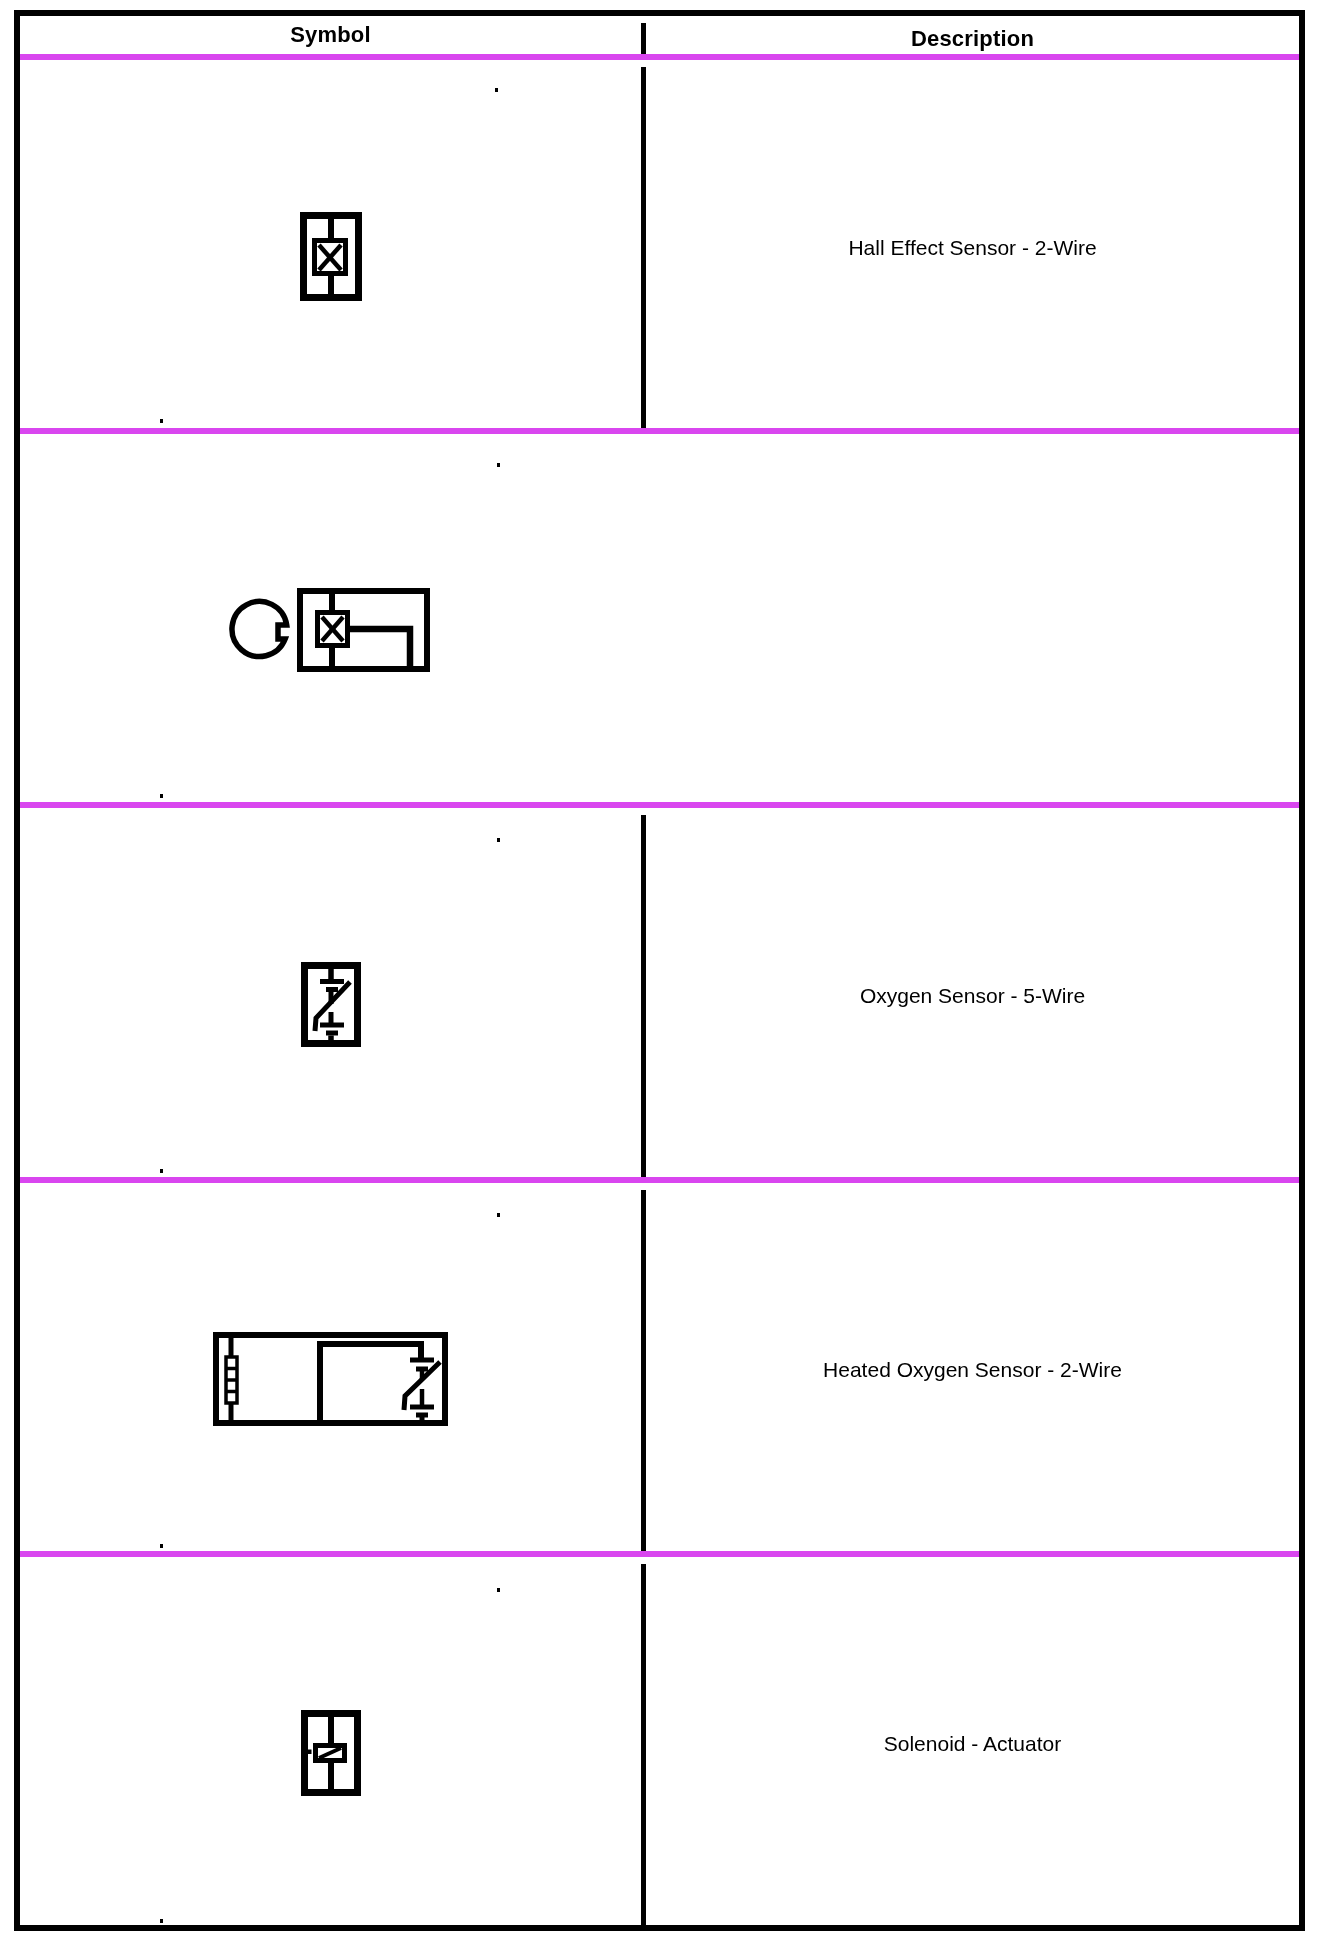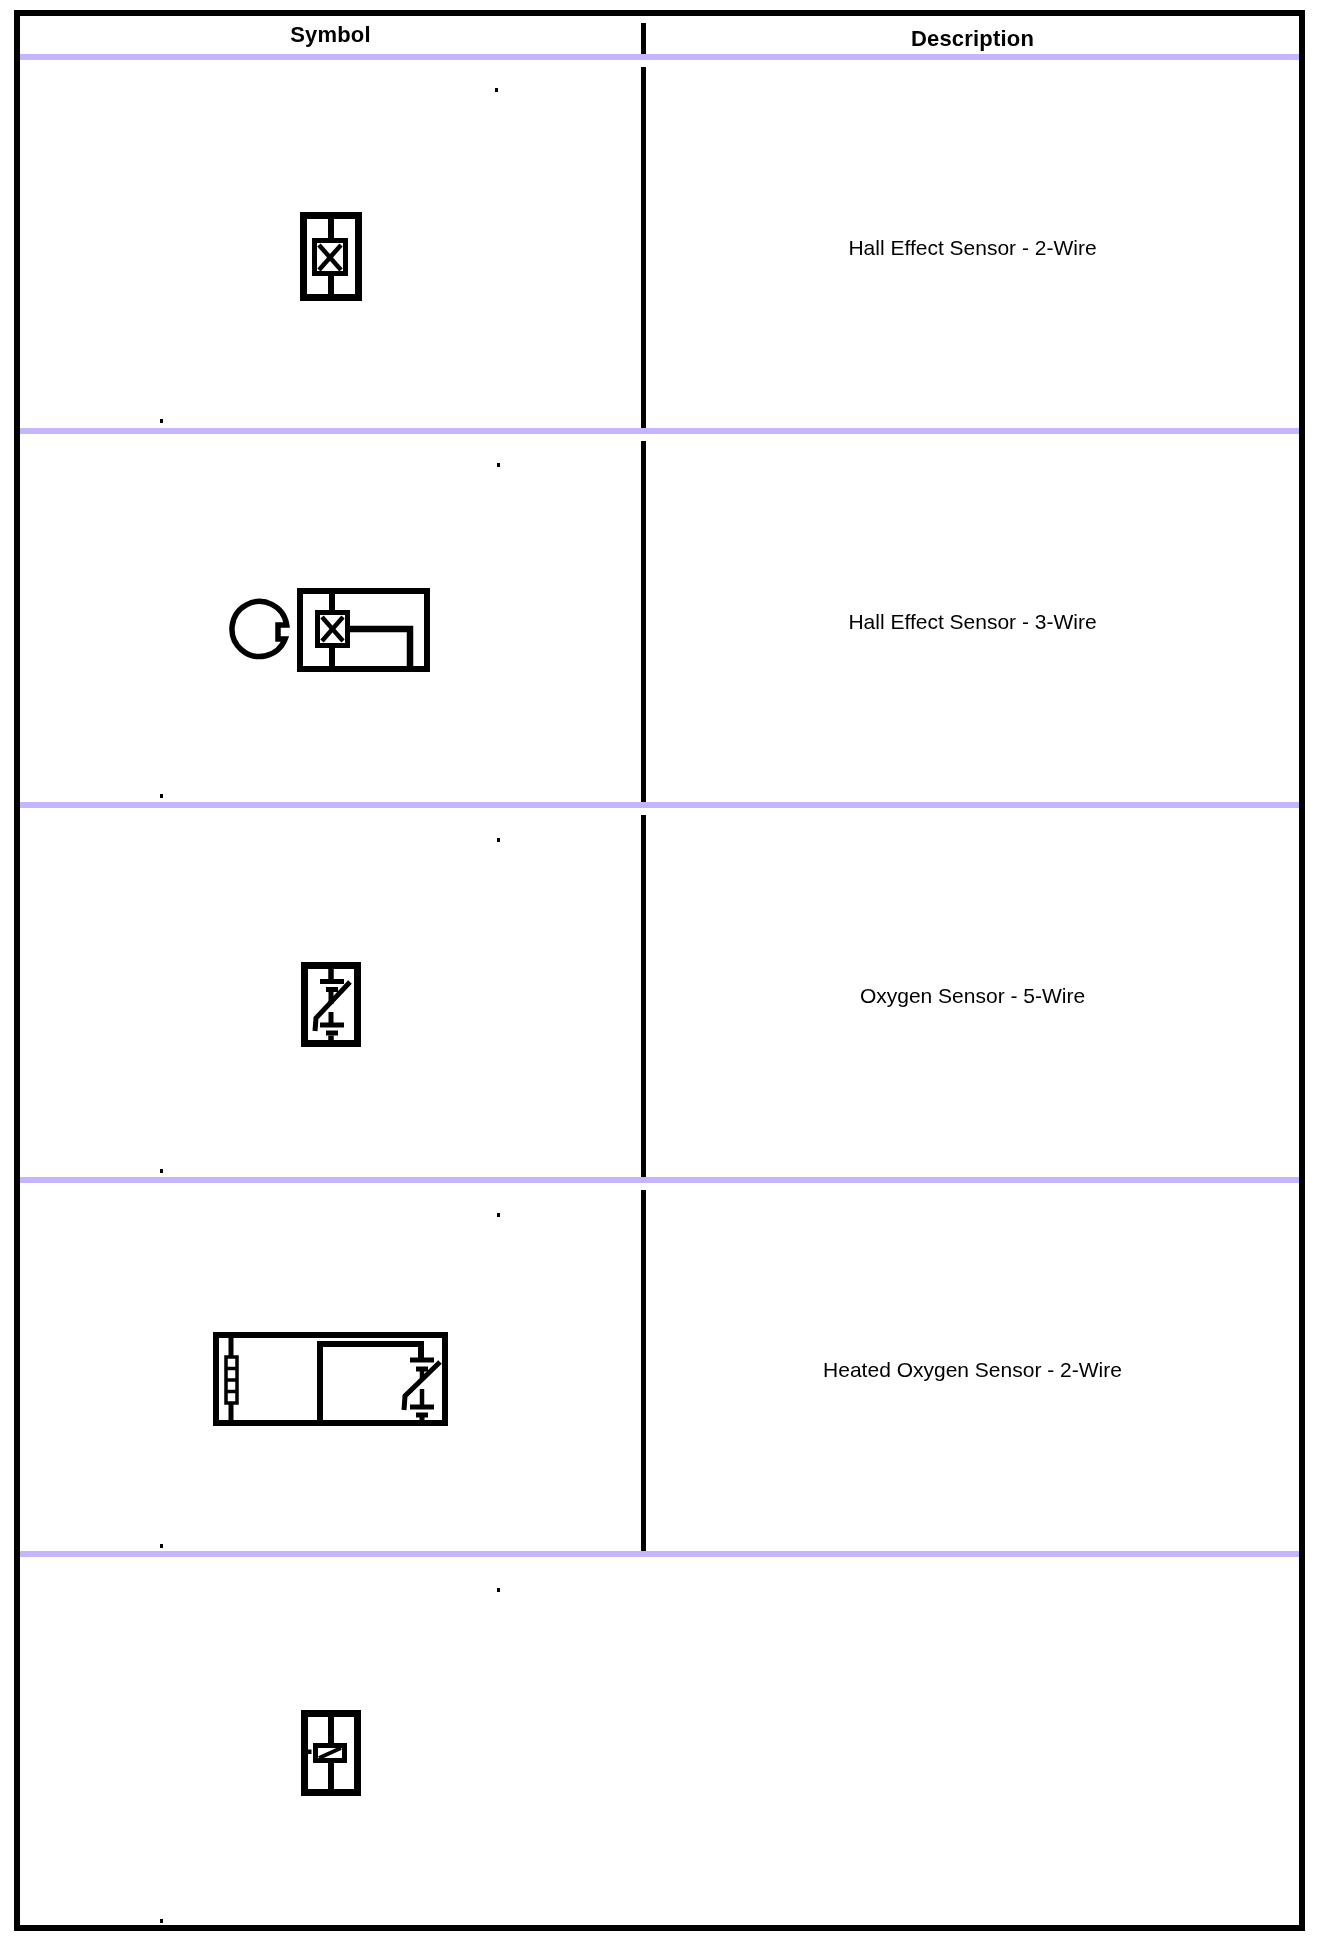--- a/index.html
+++ b/index.html
@@ -15,21 +15,21 @@
     left: 14px; top: 10px;
     width: 1291px; height: 1921px;
     border: 6px solid #000000;
     box-sizing: border-box;
     display: flex;
     flex-direction: column;
     background: #ffffff;
   }
   .row { display: flex; width: 100%; }
   .header-row { height: 38px; flex: 0 0 auto; }
-  .body-row { flex: 1 1 0; border-top: 6px solid #c4b5fd; justify-content: space-between; }
+  .body-row { flex: 1 1 0; border-top: 6px solid #d946ef; justify-content: space-between; }
   .cell-symbol {
     width: 621px; flex: 0 0 621px;
     display: flex; align-items: center; justify-content: center;
     box-sizing: border-box;
   }
   .cell-desc {
     flex: 1 1 auto;
     border-left: 5px solid #000000;
     display: flex; align-items: center; justify-content: center;
     box-sizing: border-box;
@@ -87,23 +87,20 @@
 
         <line x1="104" y1="8" x2="104" y2="28" stroke="#000" stroke-width="6"></line>
         <line x1="104" y1="58" x2="104" y2="80" stroke="#000" stroke-width="6"></line>
         <path d="M 122 43 L 182 43 L 182 81" fill="none" stroke="#000" stroke-width="6.5"></path>
         <rect x="72" y="5" width="127" height="78" fill="none" stroke="#000" stroke-width="6"></rect>
         <rect x="89.5" y="26.5" width="30" height="33" fill="#fff" stroke="#000" stroke-width="5"></rect>
         <line x1="94" y1="31" x2="115" y2="55" stroke="#000" stroke-width="4.5"></line>
         <line x1="115" y1="31" x2="94" y2="55" stroke="#000" stroke-width="4.5"></line>
       </svg>
     </div>
-    <div class="cell-desc">
-      <span class="desc-text">Hall Effect Sensor - 3-Wire</span>
-    </div>
   </div>
 
   <div class="row body-row">
     <div class="cell-symbol">
       <svg class="sym" width="60" height="85" viewBox="0 0 60 85">
         <rect x="3.5" y="3.5" width="53" height="78" fill="none" stroke="#000" stroke-width="7"></rect>
         <line x1="30" y1="7" x2="30" y2="19" stroke="#000" stroke-width="5.5"></line>
         <line x1="19" y1="19.5" x2="43" y2="19.5" stroke="#000" stroke-width="5"></line>
         <line x1="25" y1="27.5" x2="37" y2="27.5" stroke="#000" stroke-width="5"></line>
         <line x1="30" y1="30" x2="30" y2="42" stroke="#000" stroke-width="5"></line>
@@ -151,20 +148,23 @@
     <div class="cell-symbol">
       <svg class="sym" width="60" height="86" viewBox="0 0 60 86">
         <line x1="30" y1="7" x2="30" y2="36" stroke="#000" stroke-width="6"></line>
         <line x1="30" y1="51" x2="30" y2="79" stroke="#000" stroke-width="6"></line>
         <rect x="3.5" y="3.5" width="53" height="79" fill="none" stroke="#000" stroke-width="7"></rect>
         <rect x="14.5" y="35.5" width="29" height="15" fill="#fff" stroke="#000" stroke-width="5"></rect>
         <line x1="18" y1="48" x2="40" y2="38" stroke="#000" stroke-width="4"></line>
         <rect x="6" y="39.5" width="4.5" height="4.5" fill="#000"></rect>
       </svg>
     </div>
+    <div class="cell-desc">
+      <span class="desc-text">Solenoid - Actuator</span>
+    </div>
   </div>
 
 </div>
 
 <div class="dot" style="left:495px; top:88px;"></div>
 <div class="dot" style="left:160px; top:419px;"></div>
 <div class="dot" style="left:497px; top:463px;"></div>
 <div class="dot" style="left:160px; top:794px;"></div>
 <div class="dot" style="left:497px; top:838px;"></div>
 <div class="dot" style="left:160px; top:1169px;"></div>

